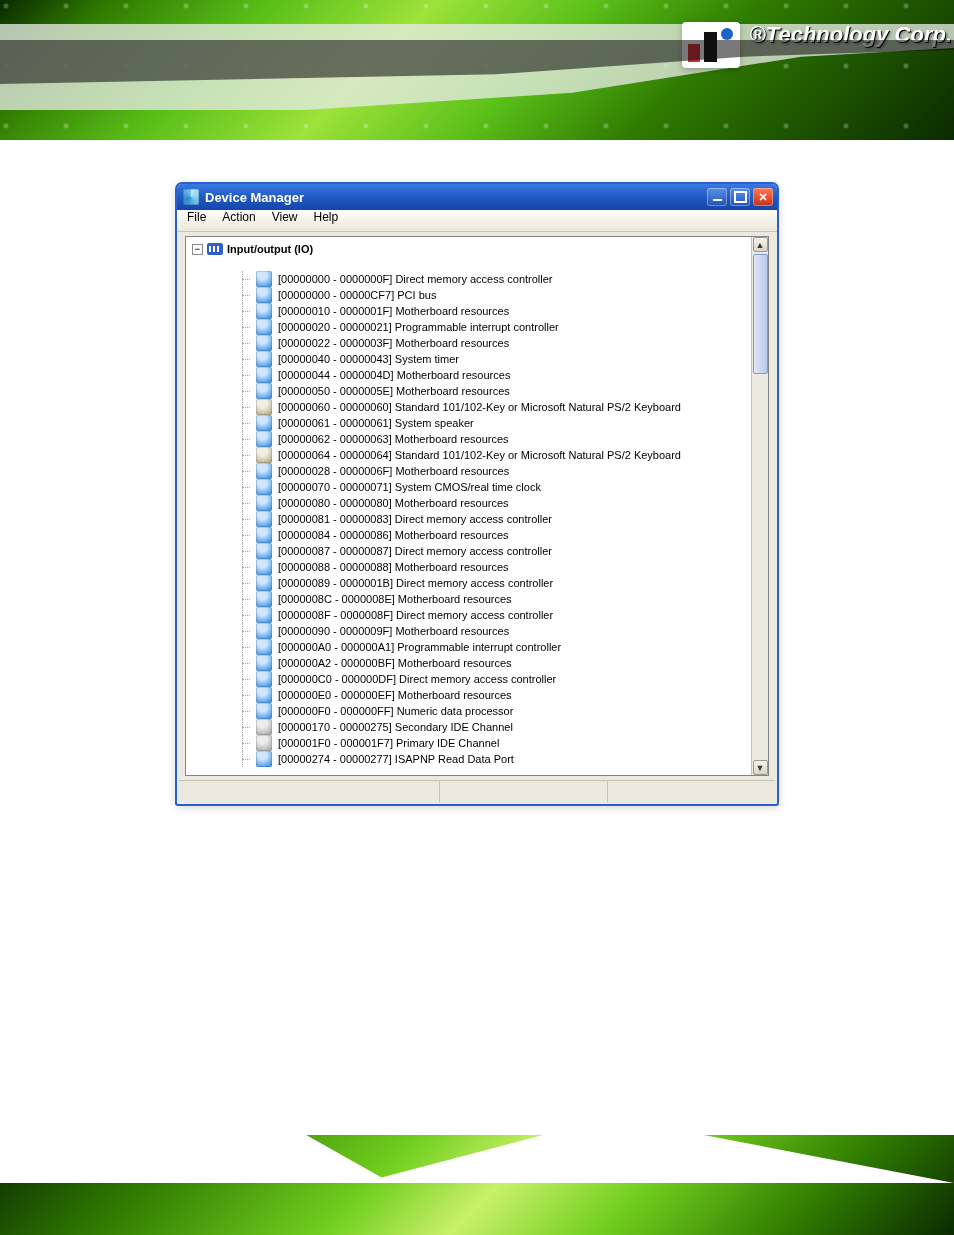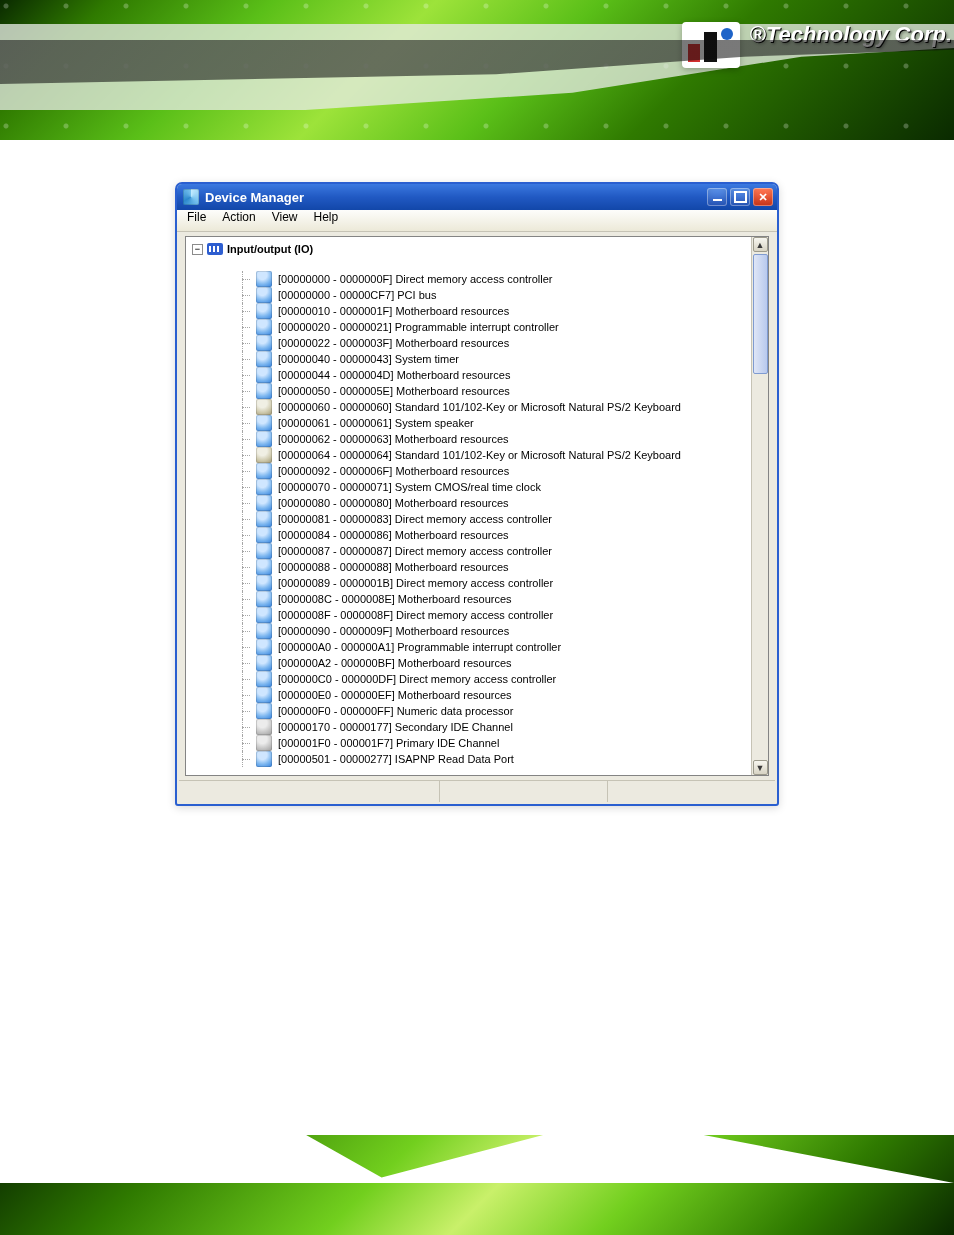--- a/index.html
+++ b/index.html
@@ -234,21 +234,21 @@
             <span>[00000062 - 00000063]  Motherboard resources</span>
           </li>
           <li>
             <span class="twig"></span>
             <span class="dev-icon kb"></span>
             <span>[00000064 - 00000064]  Standard 101/102-Key or Microsoft Natural PS/2 Keyboard</span>
           </li>
           <li>
             <span class="twig"></span>
             <span class="dev-icon"></span>
-            <span>[00000092 - 0000006F]  Motherboard resources</span>
+            <span>[00000028 - 0000006F]  Motherboard resources</span>
           </li>
           <li>
             <span class="twig"></span>
             <span class="dev-icon"></span>
             <span>[00000070 - 00000071]  System CMOS/real time clock</span>
           </li>
           <li>
             <span class="twig"></span>
             <span class="dev-icon"></span>
             <span>[00000080 - 00000080]  Motherboard resources</span>
@@ -314,31 +314,31 @@
             <span>[000000E0 - 000000EF]  Motherboard resources</span>
           </li>
           <li>
             <span class="twig"></span>
             <span class="dev-icon"></span>
             <span>[000000F0 - 000000FF]  Numeric data processor</span>
           </li>
           <li>
             <span class="twig"></span>
             <span class="dev-icon ide"></span>
-            <span>[00000170 - 00000177]  Secondary IDE Channel</span>
+            <span>[00000170 - 00000275]  Secondary IDE Channel</span>
           </li>
           <li>
             <span class="twig"></span>
             <span class="dev-icon ide"></span>
             <span>[000001F0 - 000001F7]  Primary IDE Channel</span>
           </li>
           <li>
             <span class="twig"></span>
             <span class="dev-icon"></span>
-            <span>[00000501 - 00000277]  ISAPNP Read Data Port</span>
+            <span>[00000274 - 00000277]  ISAPNP Read Data Port</span>
           </li>
         </ul>
     </div>
     <div class="scrollbar">
       <div class="sb-btn">▲</div>
       <div class="sb-thumb"></div>
       <div style="flex:1"></div>
       <div class="sb-btn">▼</div>
     </div>
   </div>

